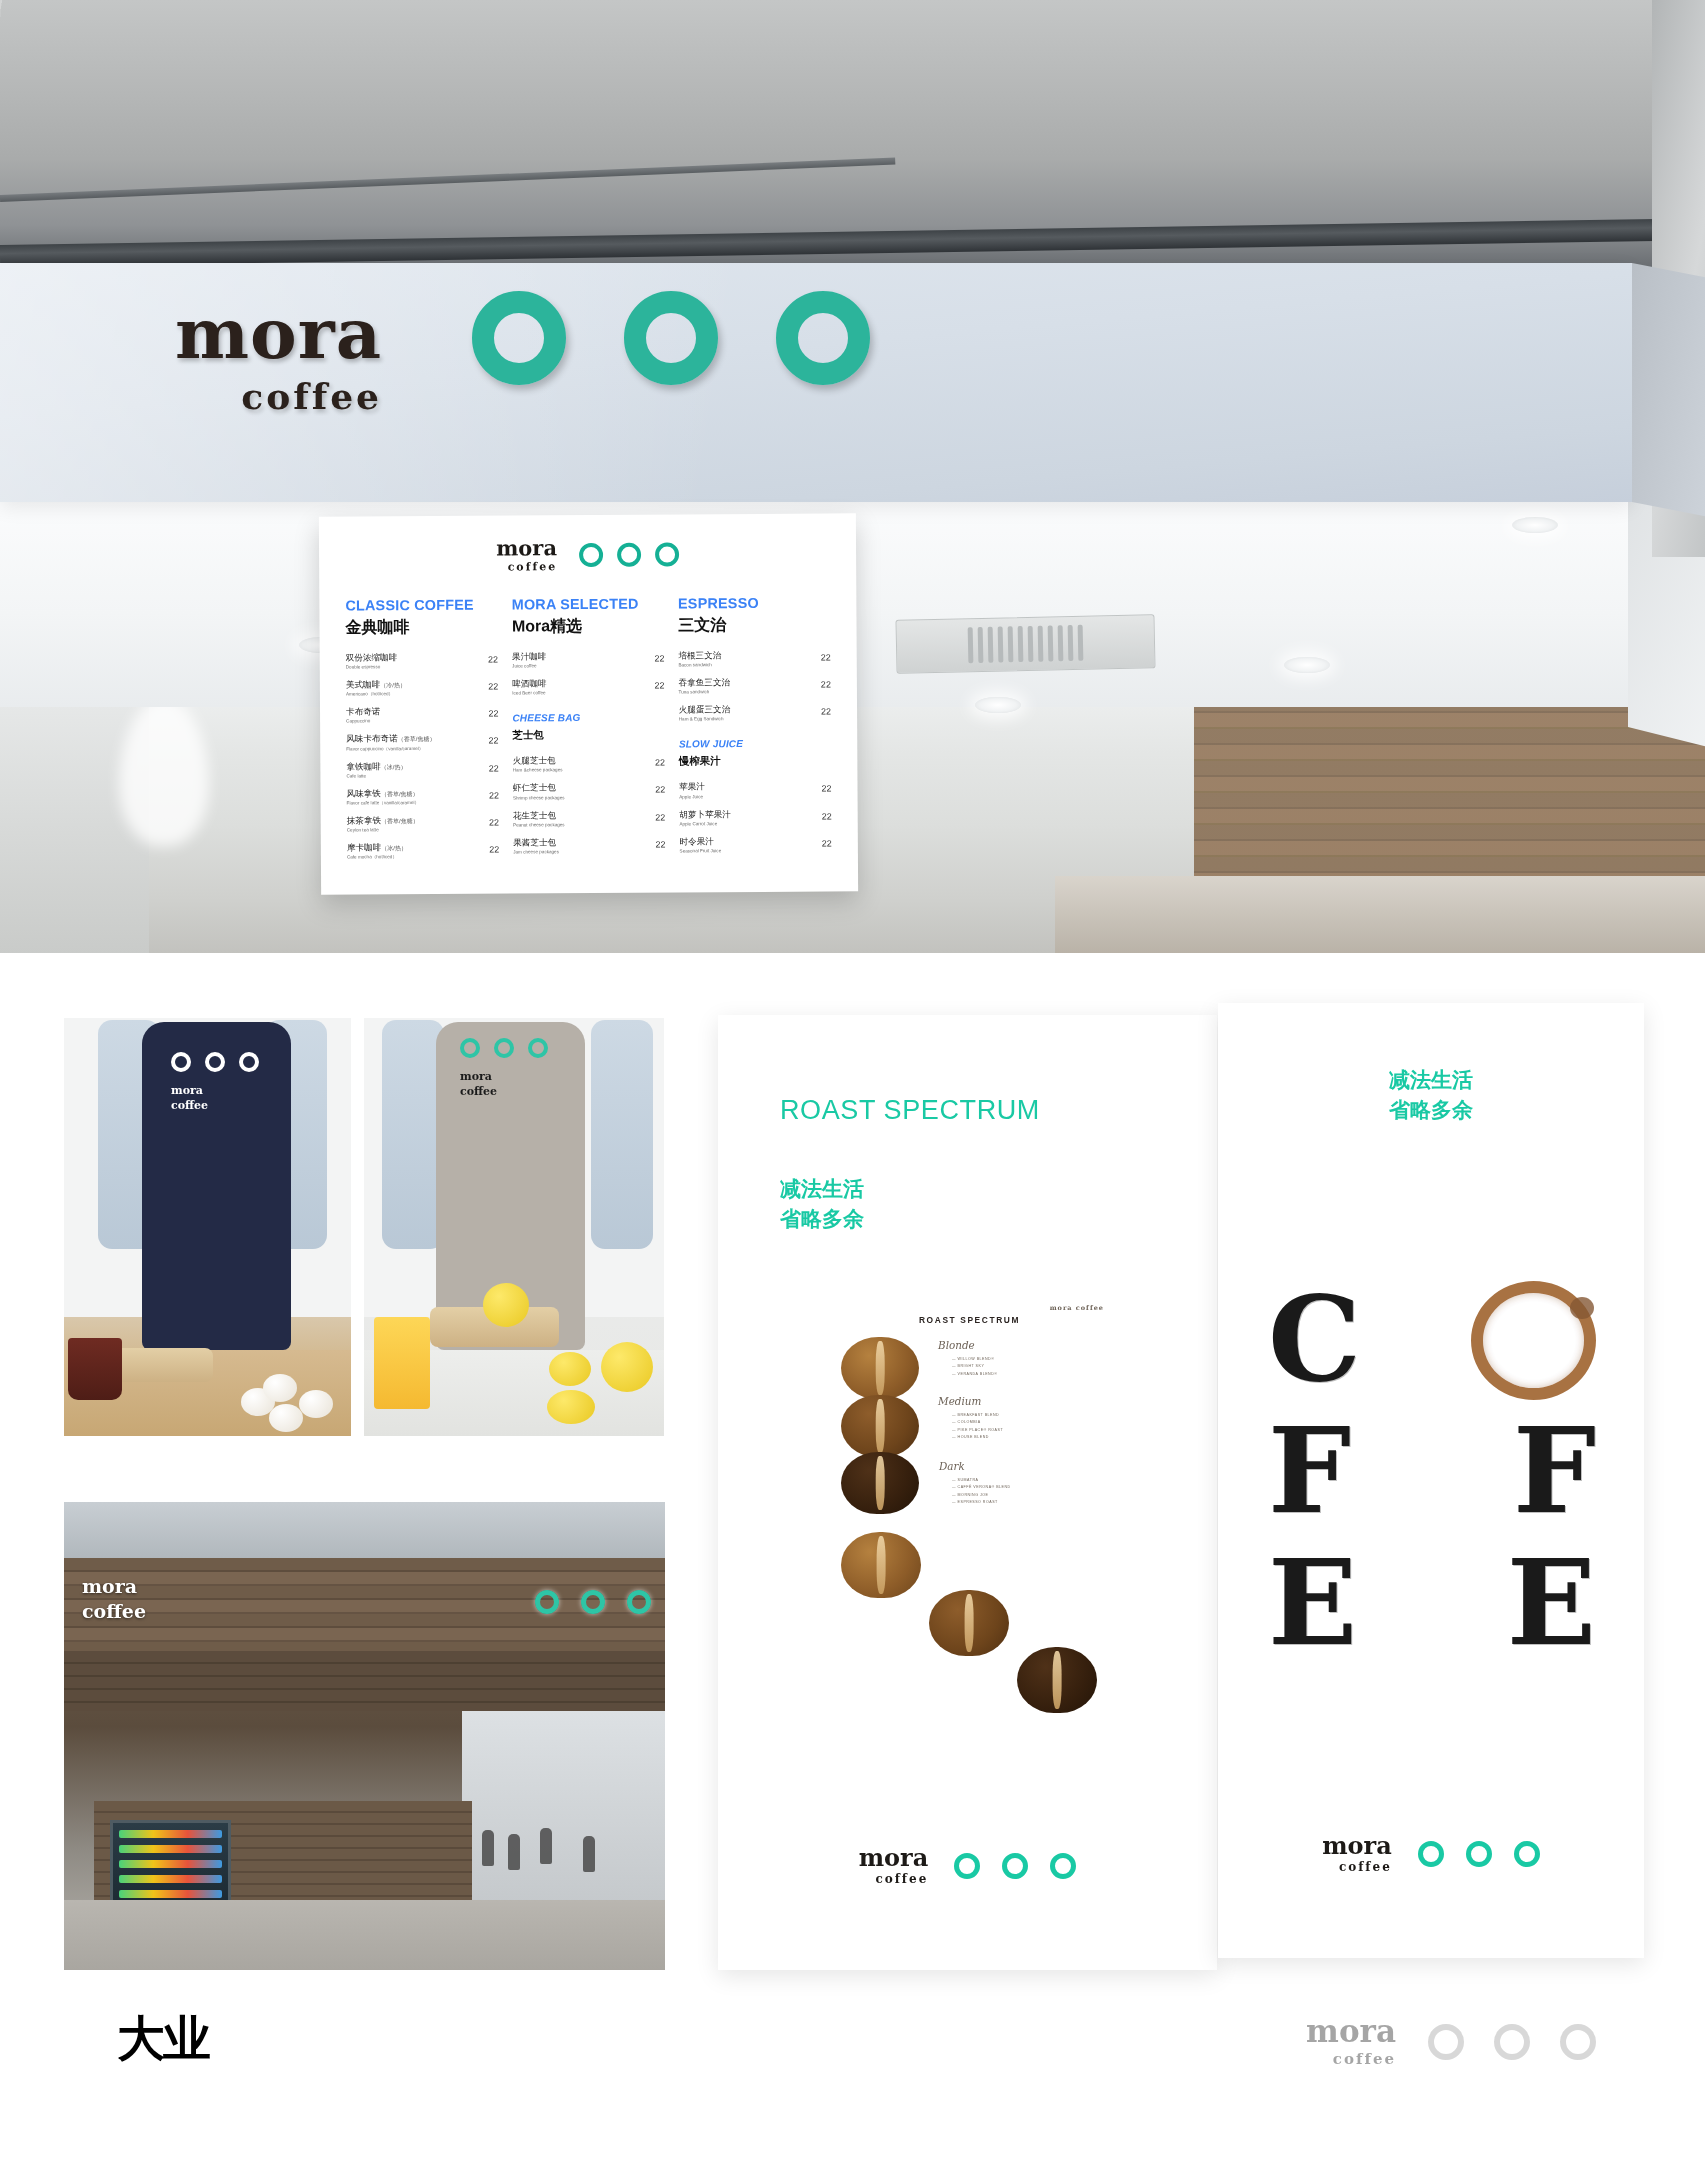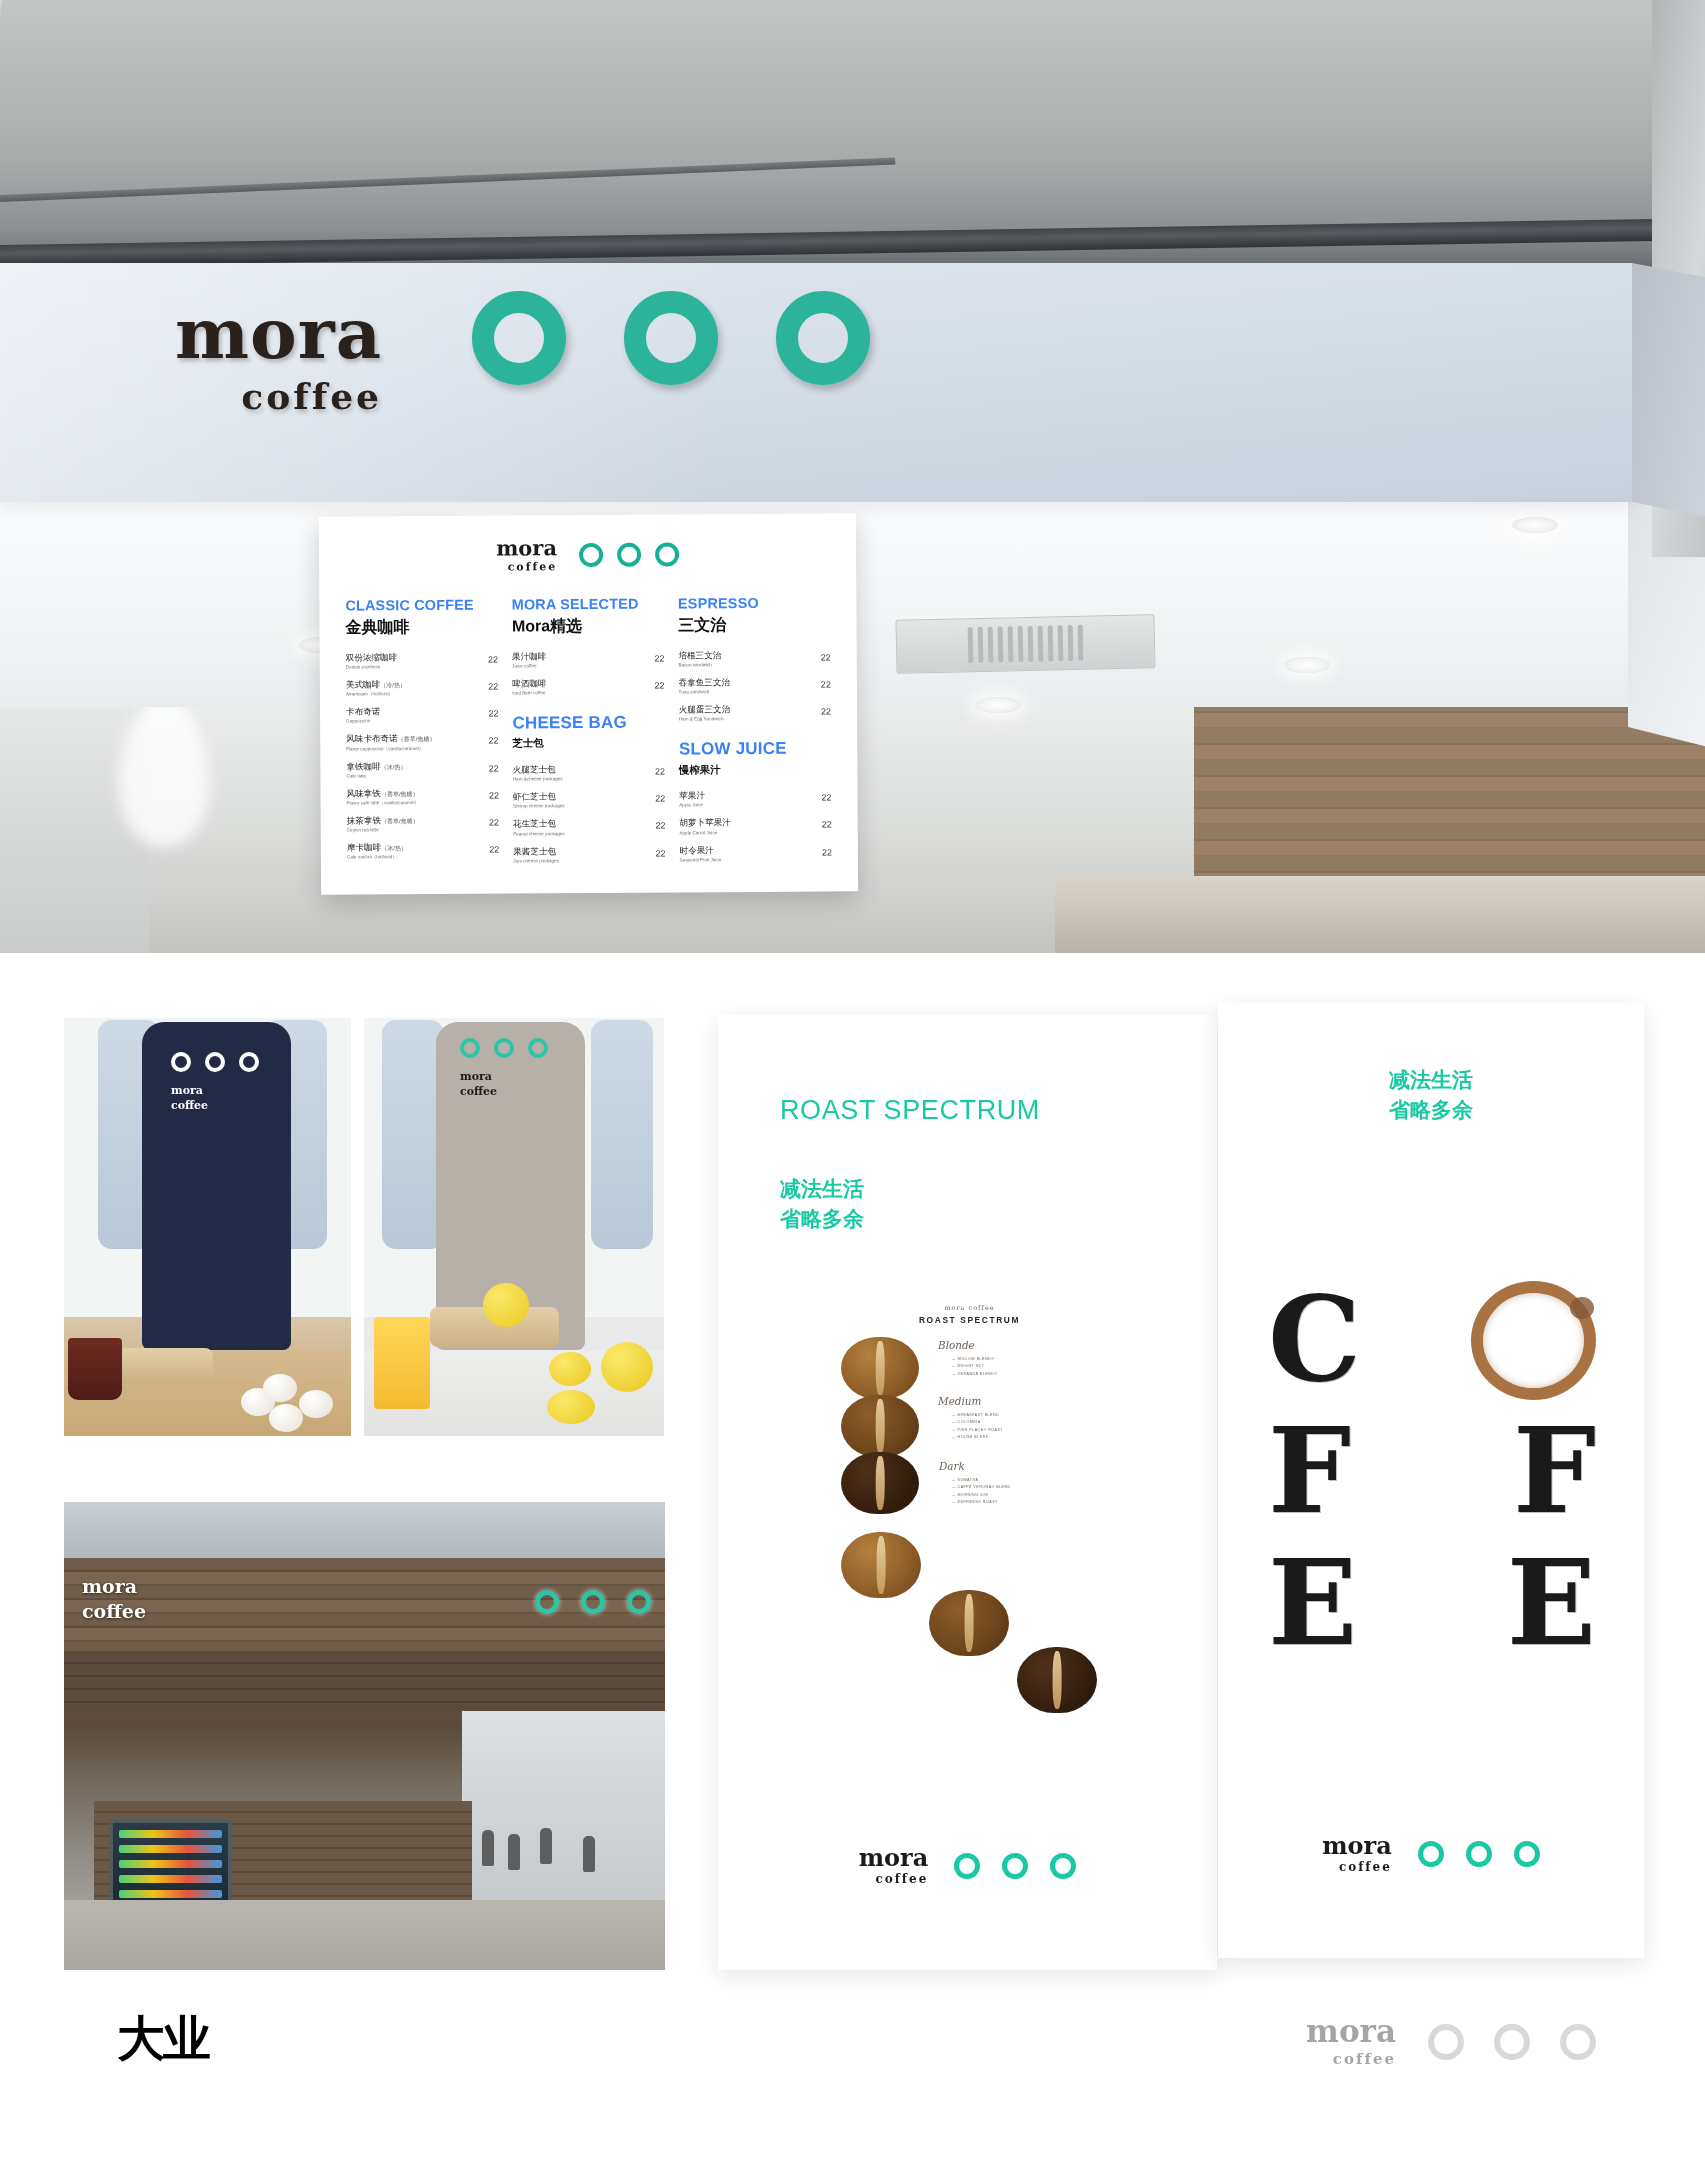--- a/index.html
+++ b/index.html
@@ -146,21 +146,21 @@
   .mcol{ flex:1; }
   .mhead-en{ font-size:14.4px;font-weight:700;color:#3b82f6;letter-spacing:0.2px;line-height:1.25; }
   .mhead-cn{ font-size:16px;font-weight:700;color:#111;margin-top:3px;line-height:1.3; }
   .mitems{ margin-top:14px; }
   .mrow{ display:flex;align-items:flex-start;justify-content:space-between;margin-bottom:9px;gap:6px; }
   .mname-cn{ font-size:8.6px;color:#1a1a1a;line-height:1.25;white-space:nowrap; }
   .mname-cn .paren{ font-size:6px;color:#555; }
   .mname-en{ font-size:4.6px;color:#6a6a6a;line-height:1.3;margin-top:1.5px;white-space:nowrap; }
   .mprice{ font-size:9px;color:#333;padding-top:3px; }
   .msub{ margin-top:16px; }
-  .msub .mhead-en{ font-size:17px; }
+  .msub .mhead-en{ font-size:10px;font-style:italic; }
   .msub .mhead-cn{ font-size:10.4px; }
 
   
   .lower{ position:absolute;left:0;top:953px;width:1705px;height:1228px;background:#fff; }
 
   
   .photo{ position:absolute;overflow:hidden; }
   .ph-apron-navy{ left:64px;top:1018px;width:287px;height:418px;
     background:linear-gradient(180deg,#eef0f1 0%,#e9ebec 48%,#d3bb94 80%,#c9ad82 100%); }
   .ph-apron-grey{ left:364px;top:1018px;width:300px;height:418px;
@@ -213,21 +213,21 @@
   .pcn-b{ position:absolute;left:0;right:0;top:62px;text-align:center;font-size:21px;color:#19c9a4;line-height:1.45;font-weight:700; }
 
   .plogo{ position:absolute;bottom:84px;left:0;right:0;display:flex;align-items:center;justify-content:center;gap:12px; }
   .plogo .lw{font-family:"DejaVu Serif",serif;font-weight:700;font-size:24px;color:#1d1a17;line-height:1;}
   .plogo .ls{font-family:"DejaVu Serif",serif;font-weight:700;font-size:12px;color:#1d1a17;letter-spacing:2px;text-align:right;margin-top:2px;}
   .plogo .pr{display:flex;gap:22px;margin-left:14px;}
   .plogo .pr i{display:block;width:26px;height:26px;border-radius:50%;border:5px solid #19c9a4;}
 
   
   .spectrum{ position:absolute;left:117px;top:289px;width:269px;height:299px; }
-  .sp-brand{font-family:"DejaVu Serif",serif;font-size:6.5px;letter-spacing:1px;color:#6d6257;text-align:center;}
+  .sp-brand{font-family:"DejaVu Serif",serif;font-size:6.5px;letter-spacing:1px;color:#6d6257;text-align:right;font-weight:bold;}
   .sp-title{font-size:8.4px;font-weight:700;letter-spacing:1.6px;color:#2a2320;text-align:center;margin-top:3px;}
   .sp-body{position:relative;margin-top:12px;height:239px;}
   .bean{position:absolute;border-radius:48% 48% 46% 46%/50%;}
   .bean:after{content:"";position:absolute;left:50%;top:6%;width:11%;height:88%;transform:translateX(-50%);
     background:linear-gradient(180deg,#f0d6a8,#caa062);border-radius:40%;opacity:.9;}
   .bean.b1{left:6px;top:0;width:78px;height:62px;background:radial-gradient(circle at 36% 30%,#b5813f,#8d5c28 60%,#6c451c);}
   .bean.b2{left:6px;top:58px;width:78px;height:62px;background:radial-gradient(circle at 36% 30%,#8e5d2b,#6d441b 60%,#4e2f12);}
   .bean.b3{left:6px;top:115px;width:78px;height:62px;background:radial-gradient(circle at 36% 30%,#4f3118,#351f0d 60%,#221407);}
   .sp-lbl{position:absolute;font-family:"DejaVu Serif",serif;font-style:italic;font-size:10.4px;color:#6d6257;}
   .sp-list{position:absolute;font-size:3.6px;letter-spacing:0.5px;color:#6d6257;line-height:2.05;}

